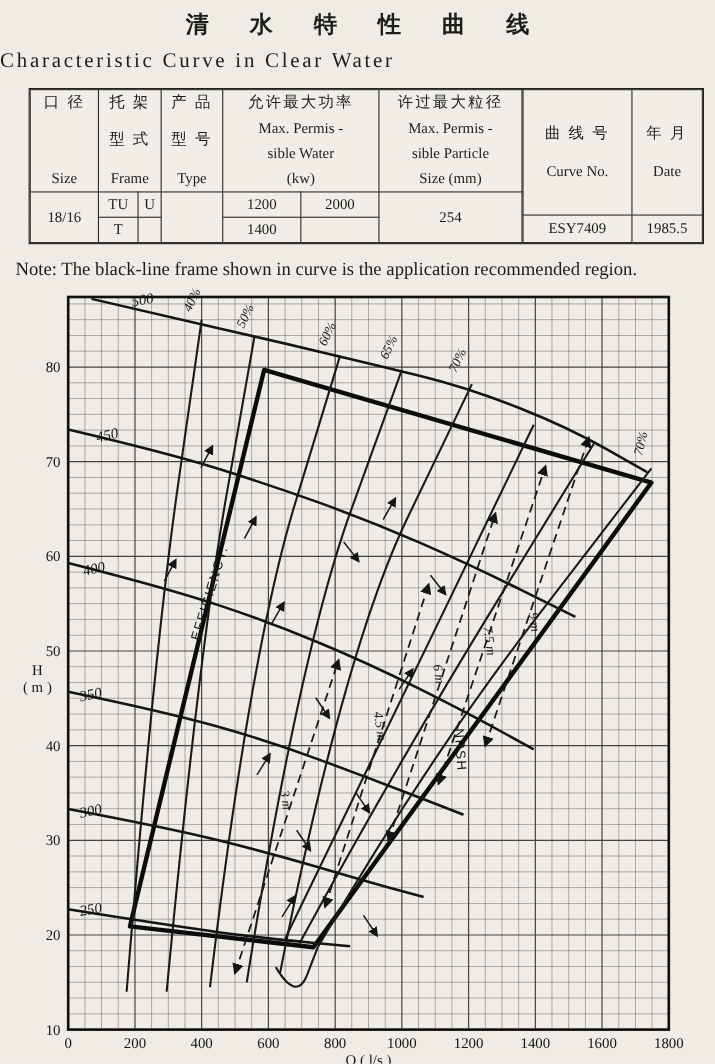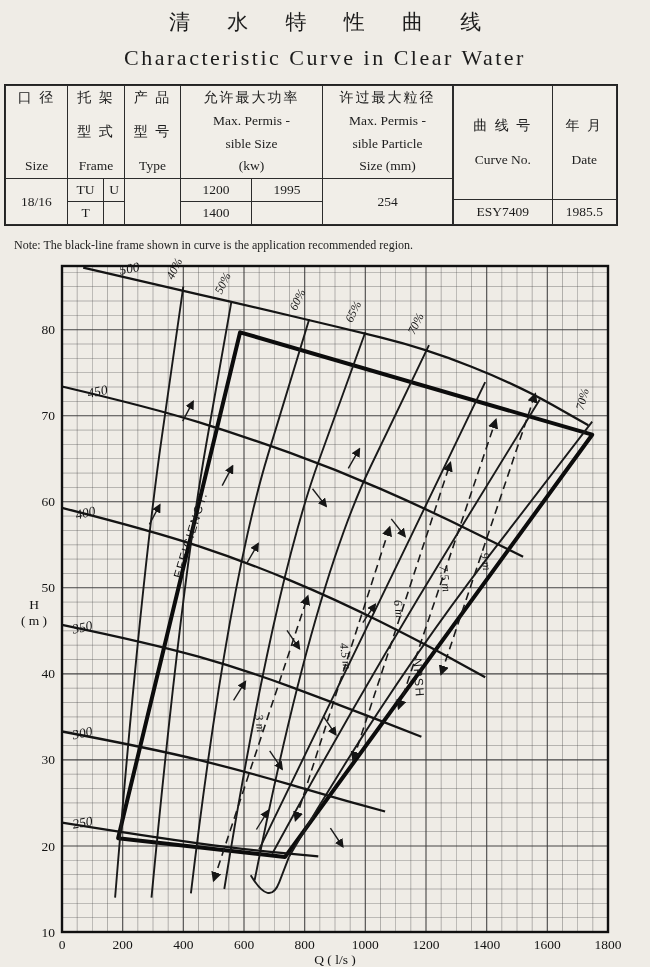--- a/index.html
+++ b/index.html
@@ -4,43 +4,43 @@
 <style>
   html,body{margin:0;padding:0}
   body{
     width:650px;height:967px;
     background:#efece6;
     font-family:"Liberation Serif",serif;
     color:#1c1c1c;
     overflow:hidden;
   }
   .title-cn{
-    text-align:center;font-size:21px;font-weight:normal;
+    text-align:center;font-size:21px;font-weight:bold;
     letter-spacing:16px;padding:8px 0 0 16px;
   }
   .title-en{
-    text-align:center;font-size:22px;letter-spacing:2.5px;margin-top:9px;
+    font-size:19px;letter-spacing:2.5px;margin-top:9px;
   }
   .tbl-wrap{
     display:flex;align-items:stretch;
-    margin:13px 0 0 4px;width:612px;
+    margin:13px 0 0 26px;width:612px;
     border:1.5px solid #222;background:#f1eee8;
   }
   table{border-collapse:collapse;table-layout:fixed}
   td,th{
     border:1px solid #2c2c2c;text-align:center;vertical-align:middle;
     font-weight:normal;padding:0;font-size:13.5px;line-height:1.3;
   }
   .hdr .cn{font-size:14px;letter-spacing:2px}
   .hdr .en{font-size:13.5px}
   .hcell{display:flex;flex-direction:column;justify-content:space-between;height:86px;padding:3px 0}
   .hcell2{display:flex;flex-direction:column;justify-content:space-between;gap:2px;height:52px;padding:2px 0}
   .dval{font-size:13.5px}
   .notes{margin:10px 0 0 14px;font-size:14px;line-height:1.5}
-  .note-en{font-size:12px}
+  .note-en{font-size:17px}
   svg text{fill:#141414}
   .tick{font-family:"Liberation Serif",serif;font-size:13.5px}
   .clabel{font-family:"Liberation Serif",serif;font-style:italic;font-size:13.5px}
   .elabel{font-family:"Liberation Serif",serif;font-style:italic;font-size:12px}
   .ann{font-family:"Liberation Sans",sans-serif;font-size:12px;letter-spacing:1.5px}
 </style>
 </head>
 <body>
 
 
@@ -79,40 +79,40 @@
         <div class="hcell">
               <span class="cn">产  品</span>
               <span class="cn">型  号</span>
               <span class="en">Type</span>
             </div>
       </th>
       <th colspan="2">
         <div class="hcell">
               <span class="cn">允许最大功率</span>
               <span class="en">Max. Permis -</span>
-              <span class="en">sible Size</span>
+              <span class="en">sible Water</span>
               <span class="en">(kw)</span>
             </div>
       </th>
       <th>
         <div class="hcell">
               <span class="cn">许过最大粒径</span>
               <span class="en">Max. Permis -</span>
               <span class="en">sible Particle</span>
               <span class="en">Size  (mm)</span>
             </div>
       </th>
     </tr>
     <tr style="height:23px">
       <td rowspan="2" class="dval">18/16</td>
       <td class="dval">TU</td>
       <td class="dval">U</td>
       <td rowspan="2" class="dval"></td>
       <td class="dval">1200</td>
-      <td class="dval">1995</td>
+      <td class="dval">2000</td>
       <td rowspan="2" class="dval">254</td>
     </tr>
     <tr style="height:23px">
       <td class="dval">T</td>
       <td class="dval"></td>
       <td class="dval">1400</td>
       <td class="dval"></td>
     </tr>
   </tbody>
     </table>

